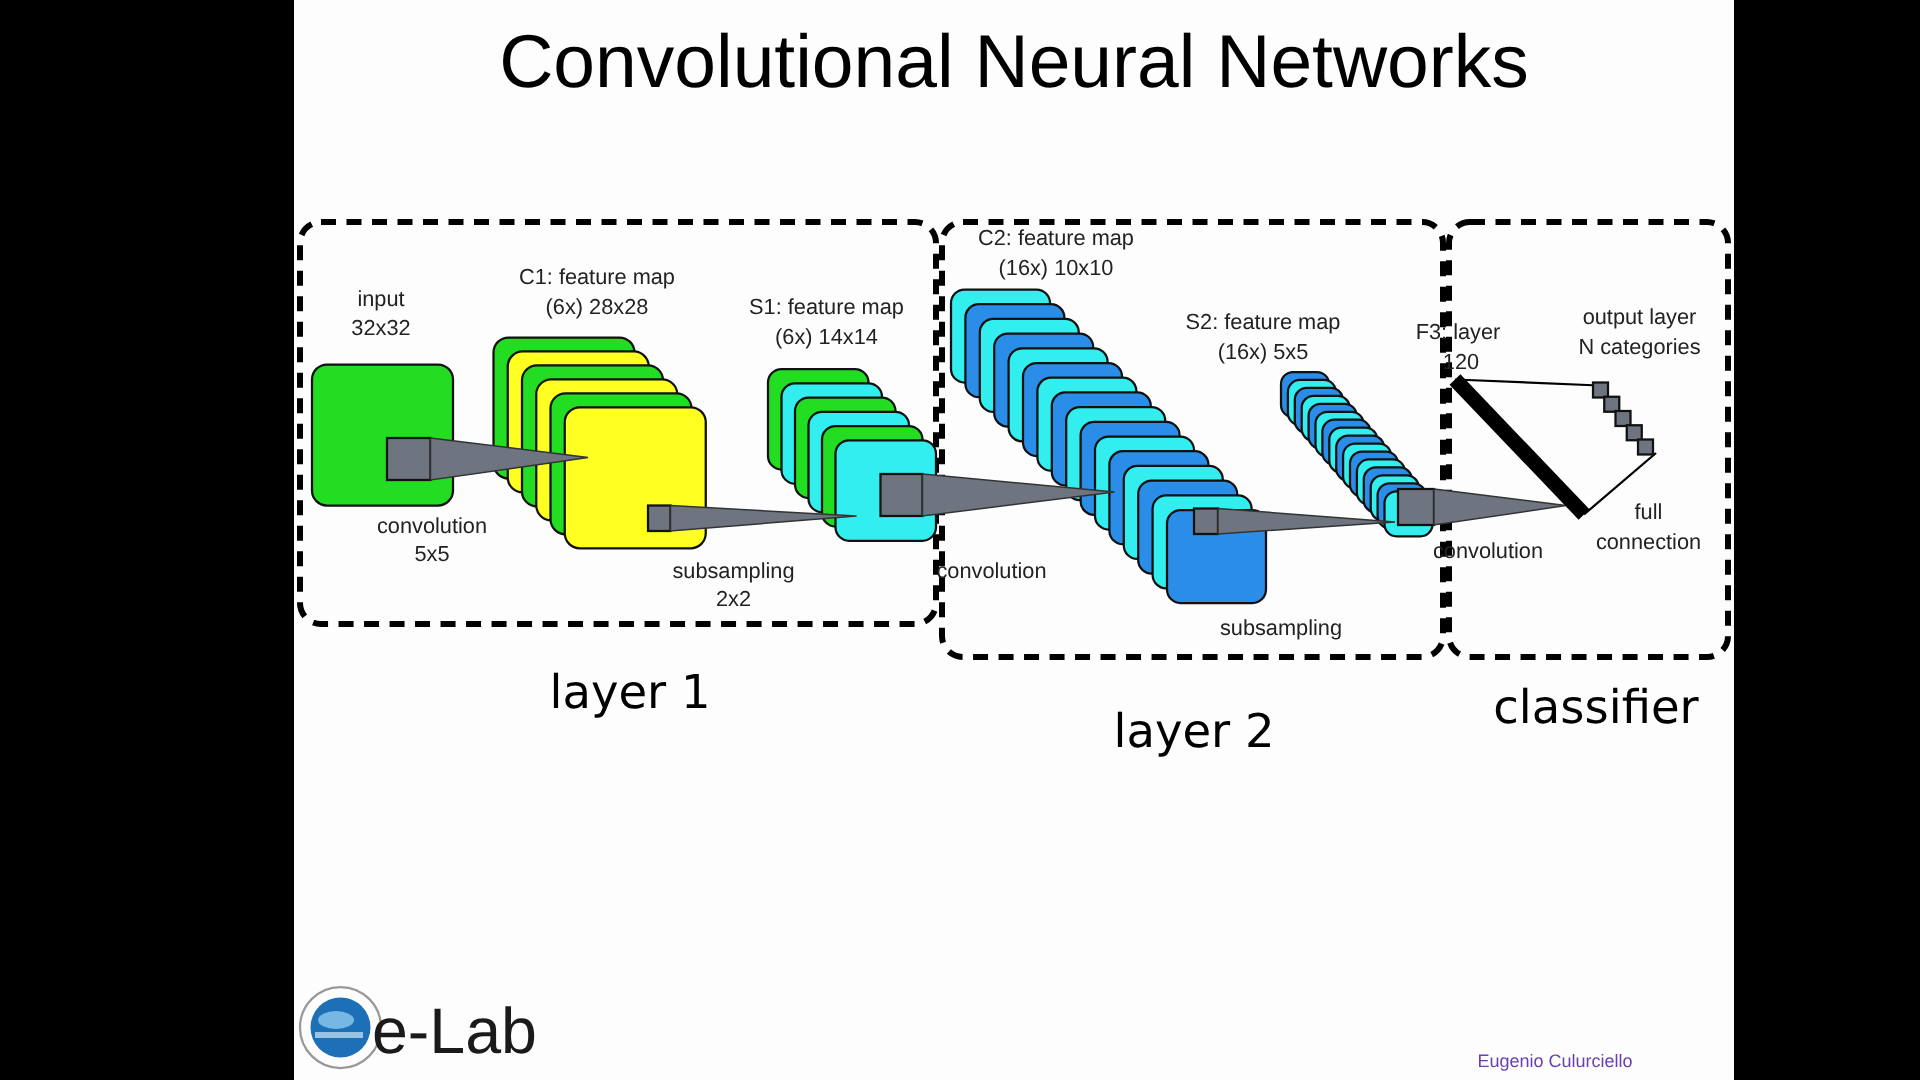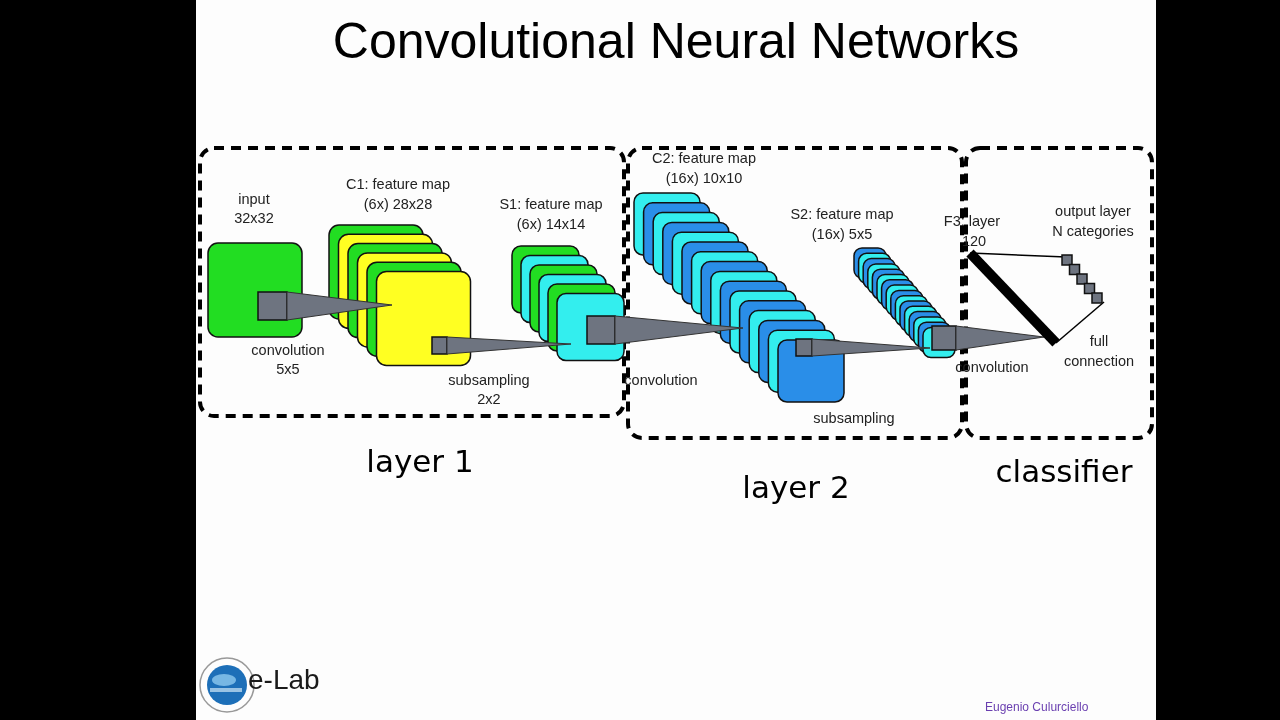--- a/index.html
+++ b/index.html
@@ -2,21 +2,21 @@
 <html><head>
 <meta charset="utf-8">
 <style>
   html, body { margin:0; padding:0; }
   body { width:1280px; height:720px; background:#000; position:relative; overflow:hidden; font-family:"Liberation Sans", sans-serif; }
   #slide { position:absolute; left:160px; top:0; width:960px; height:720px; background:#fdfdfd; overflow:hidden;margin-left:36px; }
   #title { position:absolute; left:0; width:960px; top:12px; text-align:center; font-size:50px; color:#000; }
   svg { position:absolute; left:0; top:0; }
   .lbl { font-family:"Liberation Sans", sans-serif; font-size:14.5px; fill:#222; }
   .big { font-family:"DejaVu Sans", sans-serif; font-size:31px; fill:#000; }
-  #logo-text { position:absolute; left:52px; top:664px; font-size:28px; color:#1a1a1a; }
+  #logo-text { position:absolute; left:52px; top:664px; font-size:43px; color:#1a1a1a; }
   #author { position:absolute; left:789px; top:700px; font-size:12px; color:#6a3fb0; }
 </style>
 </head>
 <body>
 
 <div id="slide">
   <div id="title">Convolutional Neural Networks</div>
 
   <svg width="960" height="720">
 

